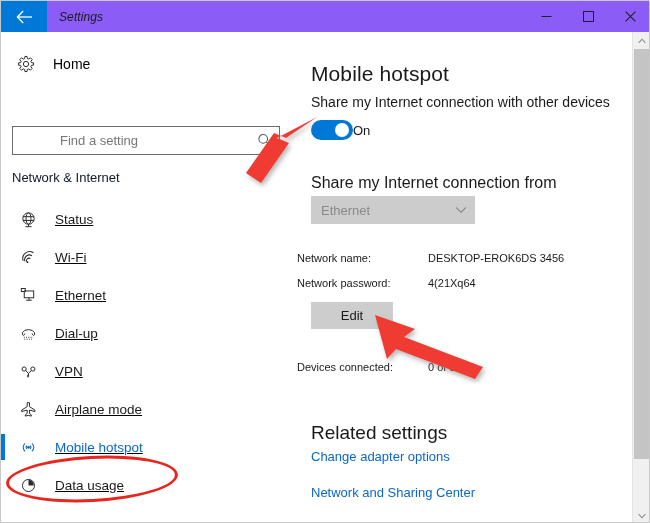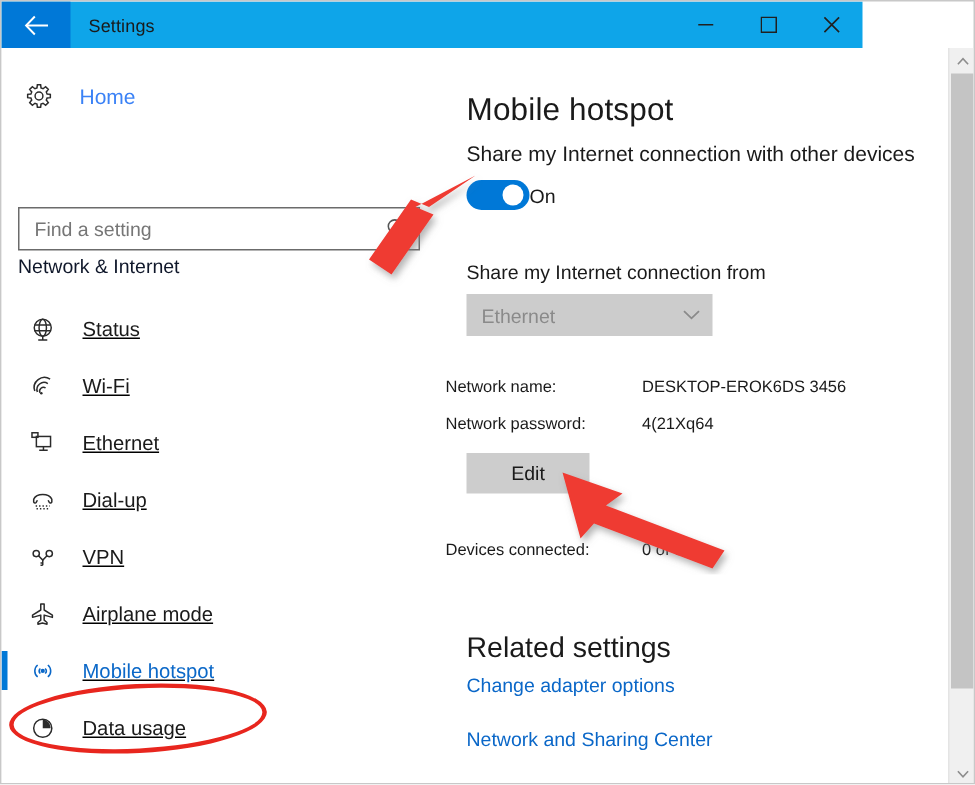--- a/index.html
+++ b/index.html
@@ -14,23 +14,23 @@
     position: relative;
     width: 650px; height: 523px;
     background: #ffffff;
     border: 1px solid #c8c8c8;
     overflow: hidden;
   }
 
   
   #titlebar {
     position: absolute; top: 0; left: 0;
-    width: 574px; height: 31px;
-    background: #0ea5e9;
-    display: flex; align-items: stretch;
+    width: 650px; height: 31px;
+    background: #8b5cf6;
+    display: flex; align-items: stretch; font-style: italic;
   }
   #back-button {
     width: 46px; height: 31px;
     background: #0078d7;
     display: flex; align-items: center; justify-content: center;
     cursor: pointer;
   }
   #back-button svg { display: block; }
   #app-title {
     display: flex; align-items: center;
@@ -59,29 +59,30 @@
   }
   #home-row {
     position: absolute; top: 17px; left: 10px;
     display: flex; align-items: center;
     height: 30px;
     cursor: pointer;
   }
   #home-row .ic { width: 30px; display: flex; justify-content: center; align-items: center; }
   #home-label {
     margin-left: 12px;
-    font-size: 14px; color: #3b82f6;
+    font-size: 14px; color: #000000;
   }
   #search-box {
-    position: absolute; top: 106px; left: 11px;
+    position: absolute; top: 94px; left: 11px;
     width: 268px; height: 29px;
     border: 1px solid #6b6b6b;
     background: #ffffff;
     display: flex; align-items: center;
     cursor: text;
+    padding-left: 37px;
   }
   #search-input {
     border: 0; outline: 0;
     flex: 1; height: 100%;
     padding: 0 8px 0 10px;
     font-family: "Liberation Sans", sans-serif;
     font-size: 13px;
     color: #6e6e6e;
     background: transparent;
   }
@@ -162,21 +163,21 @@
     top: 3px; right: 4px;
     width: 14px; height: 14px;
     border-radius: 50%;
     background: #ffffff;
   }
   #toggle-state {
     font-size: 13px; color: #1a1a1a;
   }
   #share-from-label {
     position: absolute; top: 142px; left: 14px;
-    font-size: 13px; color: #1a1a1a;
+    font-size: 16px; color: #1a1a1a;
   }
   #dropdown {
     position: absolute; top: 164px; left: 14px;
     width: 164px; height: 28px;
     background: #cccccc;
     display: flex; align-items: center;
     cursor: default;
   }
   #dropdown .val {
     flex: 1;

